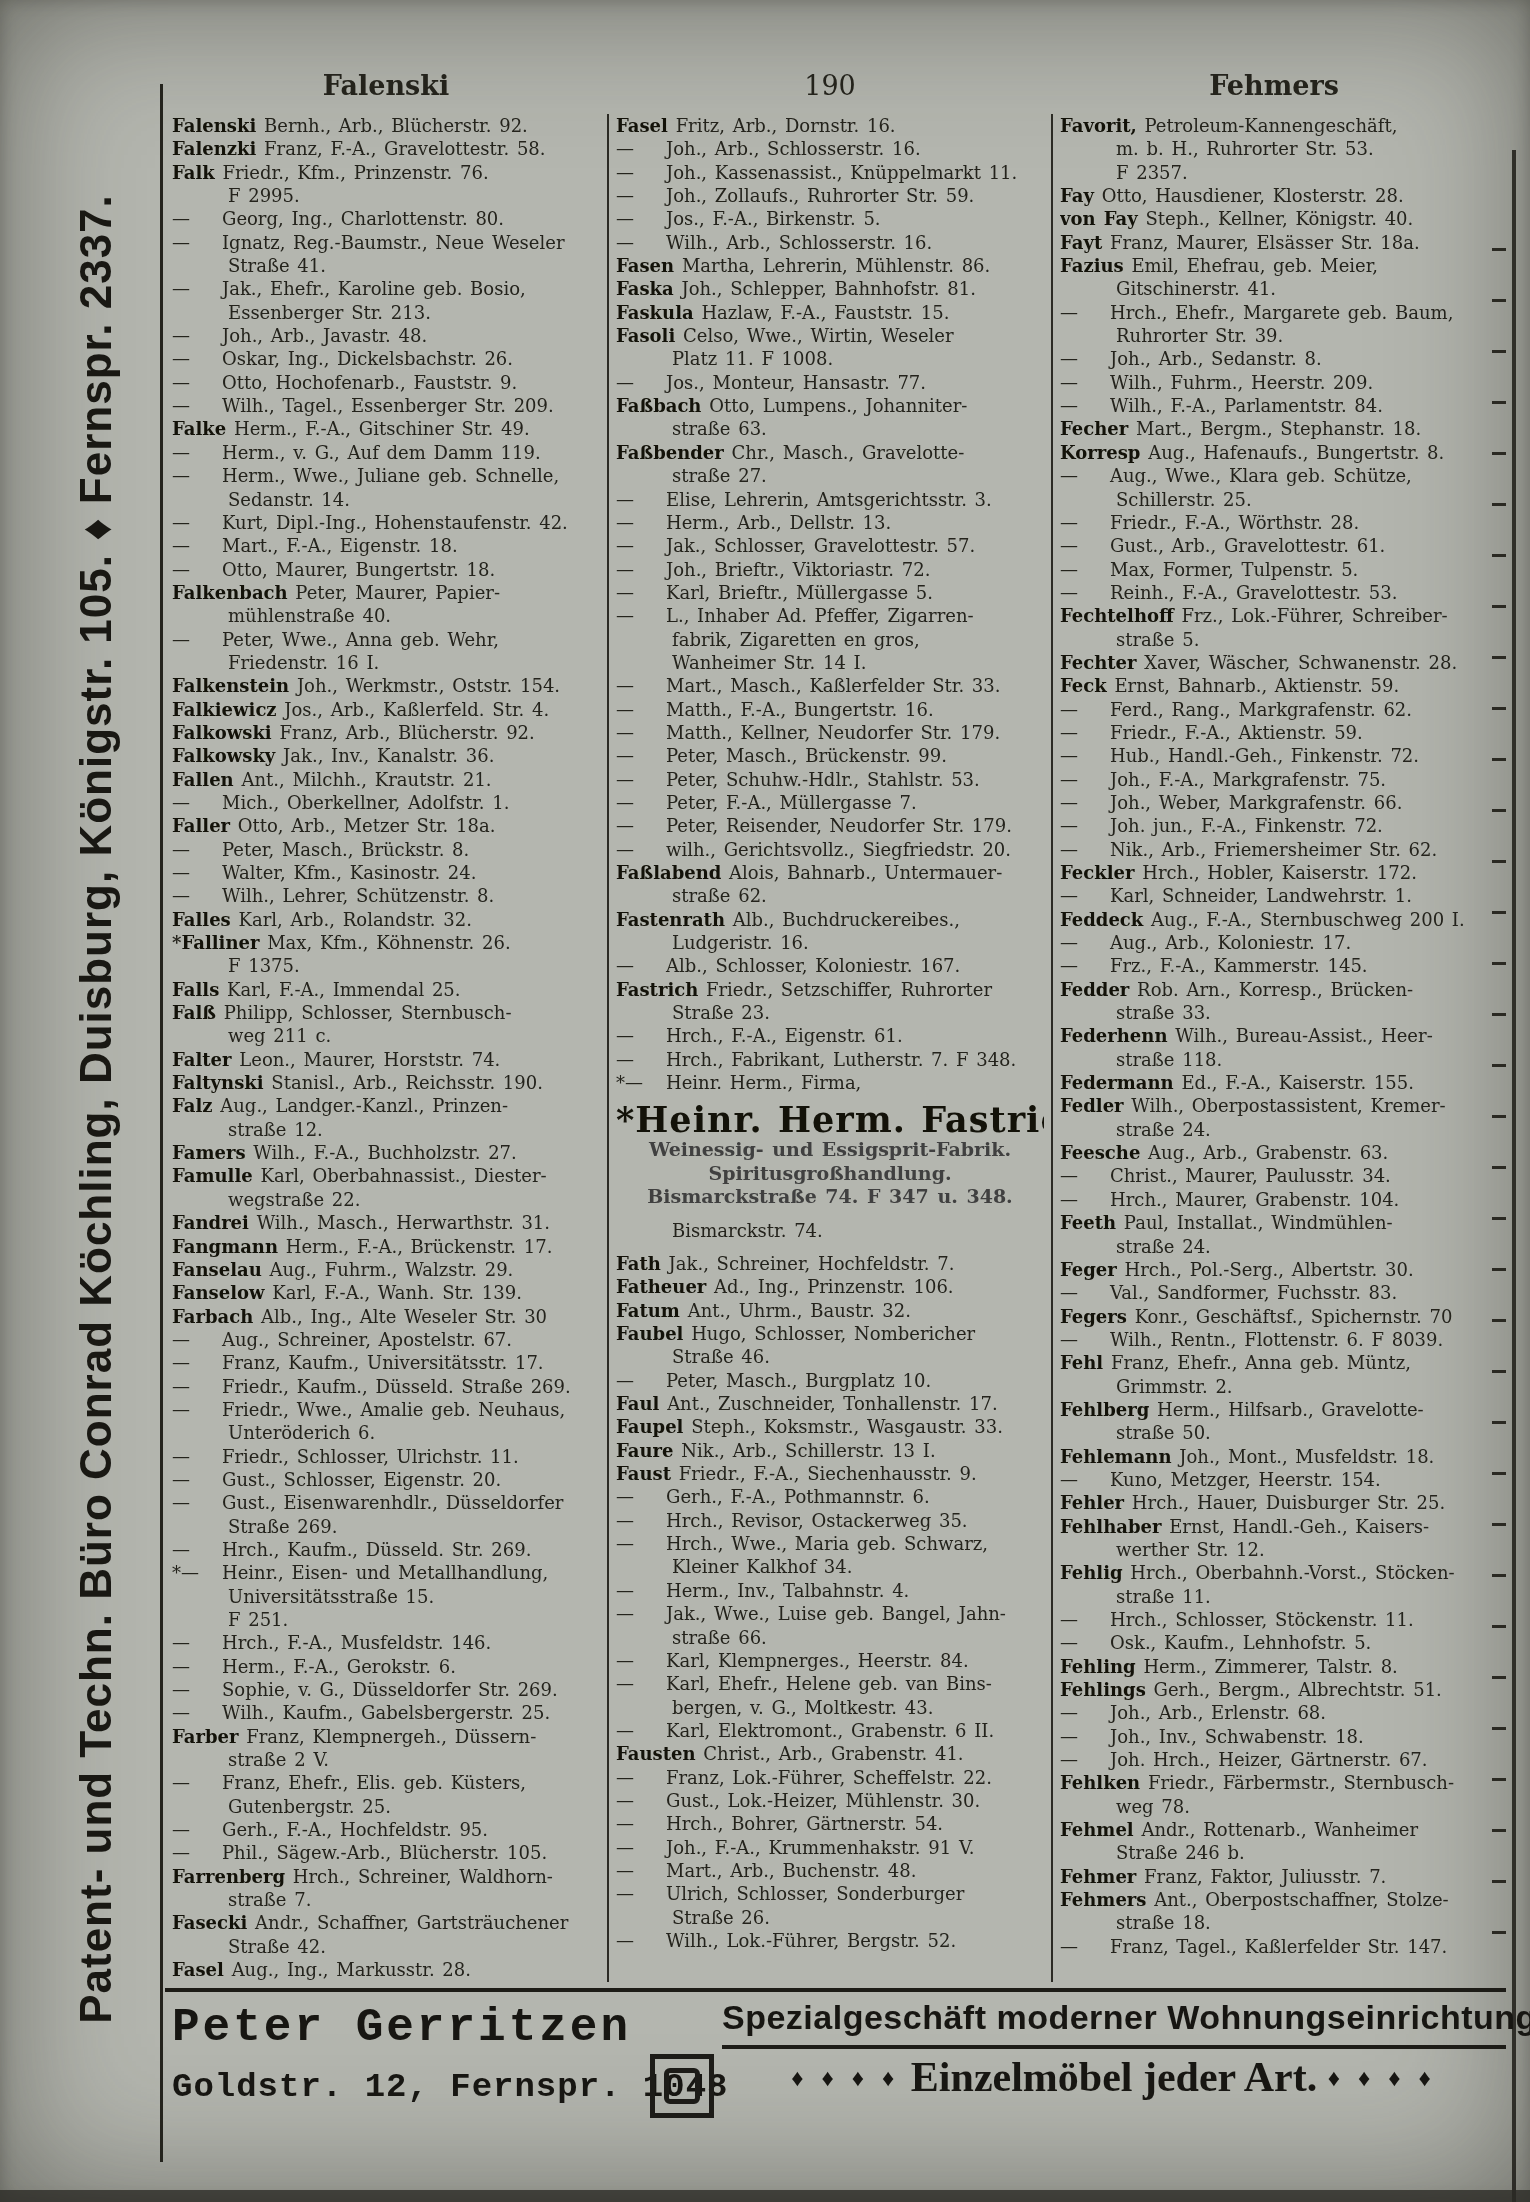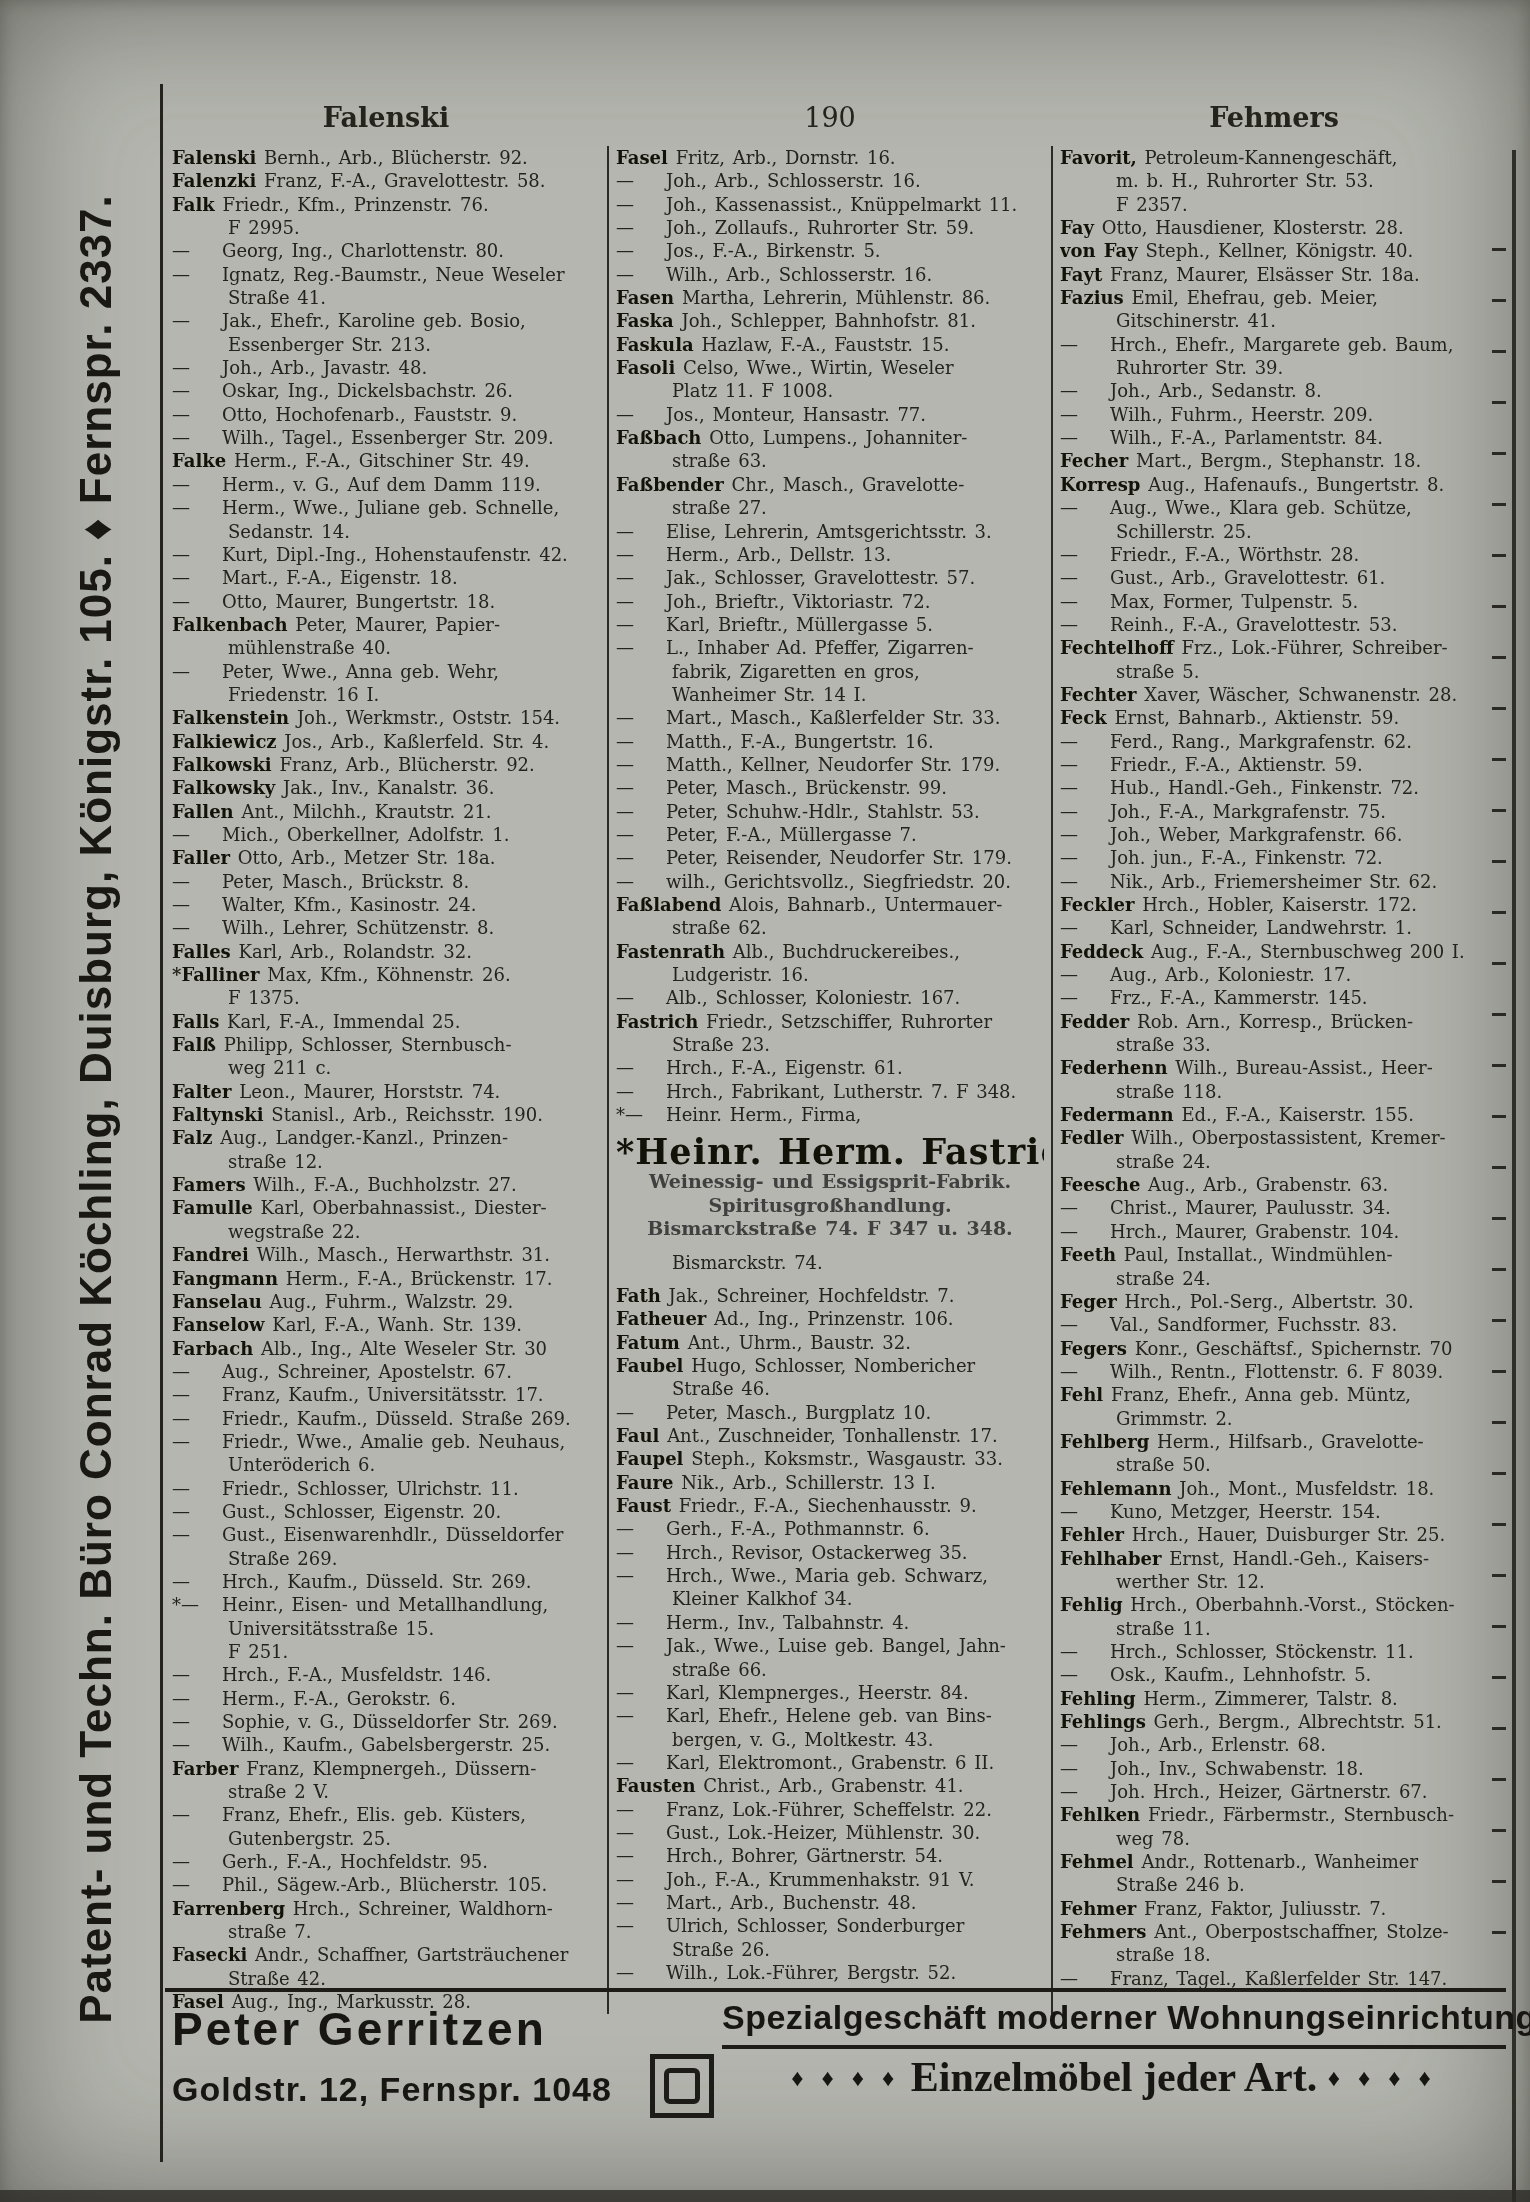--- a/index.html
+++ b/index.html
@@ -11,42 +11,42 @@
   .side-ad{position:absolute;left:40px;top:2170px;width:2122px;height:112px;
            transform:rotate(-90deg);transform-origin:0 0;
            display:flex;align-items:center;justify-content:center;
            font-family:"Liberation Sans", sans-serif;font-weight:bold;font-size:44px;
            letter-spacing:1px;color:#191813;white-space:nowrap;}
   .vrule-main{position:absolute;left:160px;top:84px;width:3px;height:2078px;background:#24231d;}
   .vrule-right{position:absolute;left:1512px;top:150px;width:4px;height:2052px;background:#1d1c17;opacity:.85;}
   .dash-rule{position:absolute;left:1492px;top:200px;width:14px;height:1780px;
              background:repeating-linear-gradient(180deg,transparent 0 48px,#2a2922 48px 51px);}
   
-  #main{position:absolute;left:172px;top:70px;width:1322px;margin-top:32px;}
+  #main{position:absolute;left:172px;top:70px;width:1322px;}
   .header-row{display:flex;height:44px;}
   .hdr{width:428px;text-align:center;font-size:27px;}
   .hdr.bold{font-weight:bold;}
   .hsp{width:16px;}
   .cols{display:flex;}
   .col{width:428px;font-size:18px;line-height:23.35px;word-spacing:2px;overflow:hidden;}
   .vdiv{width:2px;background:#2b2a24;margin:0 7px;}
   .line{white-space:nowrap;overflow:hidden;}
   .cont{padding-left:56px;}
   .lead{font-weight:bold;color:#131209;}
   .dashbox{display:inline-block;width:50px;}
   .star{font-weight:bold;}
   .plain{white-space:nowrap;padding-left:56px;margin:10px 0;}
   
   .feat{margin:8px 0 6px;}
   .feat-title{font-weight:bold;font-size:35px;line-height:36px;letter-spacing:1px;white-space:nowrap;color:#131209;}
   .feat-line{font-weight:bold;text-align:center;font-size:19px;line-height:23.4px;white-space:nowrap;color:#404040;}
   
   .bottom-rule{position:absolute;left:165px;top:1988px;width:1341px;height:4px;background:#1d1c17;}
   .ad-left{position:absolute;left:172px;top:2002px;width:470px;
-           font-family:Liberation Sans, sans-serif;font-weight:bold;color:#171612;}
+           font-family:Liberation Mono, monospace;font-weight:bold;color:#171612;}
   .ad-left-name{font-size:46px;letter-spacing:3px;white-space:nowrap;}
   .ad-left-addr{font-size:34px;letter-spacing:1px;margin-top:14px;white-space:nowrap;}
   .ad-icon{position:absolute;left:650px;top:2054px;width:54px;height:54px;
            border:5px solid #1d1c18;display:flex;align-items:center;justify-content:center;}
   .ad-icon-inner{width:26px;height:26px;border:5px solid #1d1c18;border-radius:6px;}
   .ad-right{position:absolute;left:722px;top:1998px;width:784px;text-align:center;color:#171612;}
   .ad-right-line1{font-family:"Liberation Sans", sans-serif;font-weight:bold;font-size:34px;
                   letter-spacing:.5px;white-space:nowrap;}
   .ad-right-rule{height:4px;background:#1d1c17;margin-top:8px;}
   .ad-right-line2{margin-top:4px;font-family:"Liberation Serif", serif;font-weight:bold;

